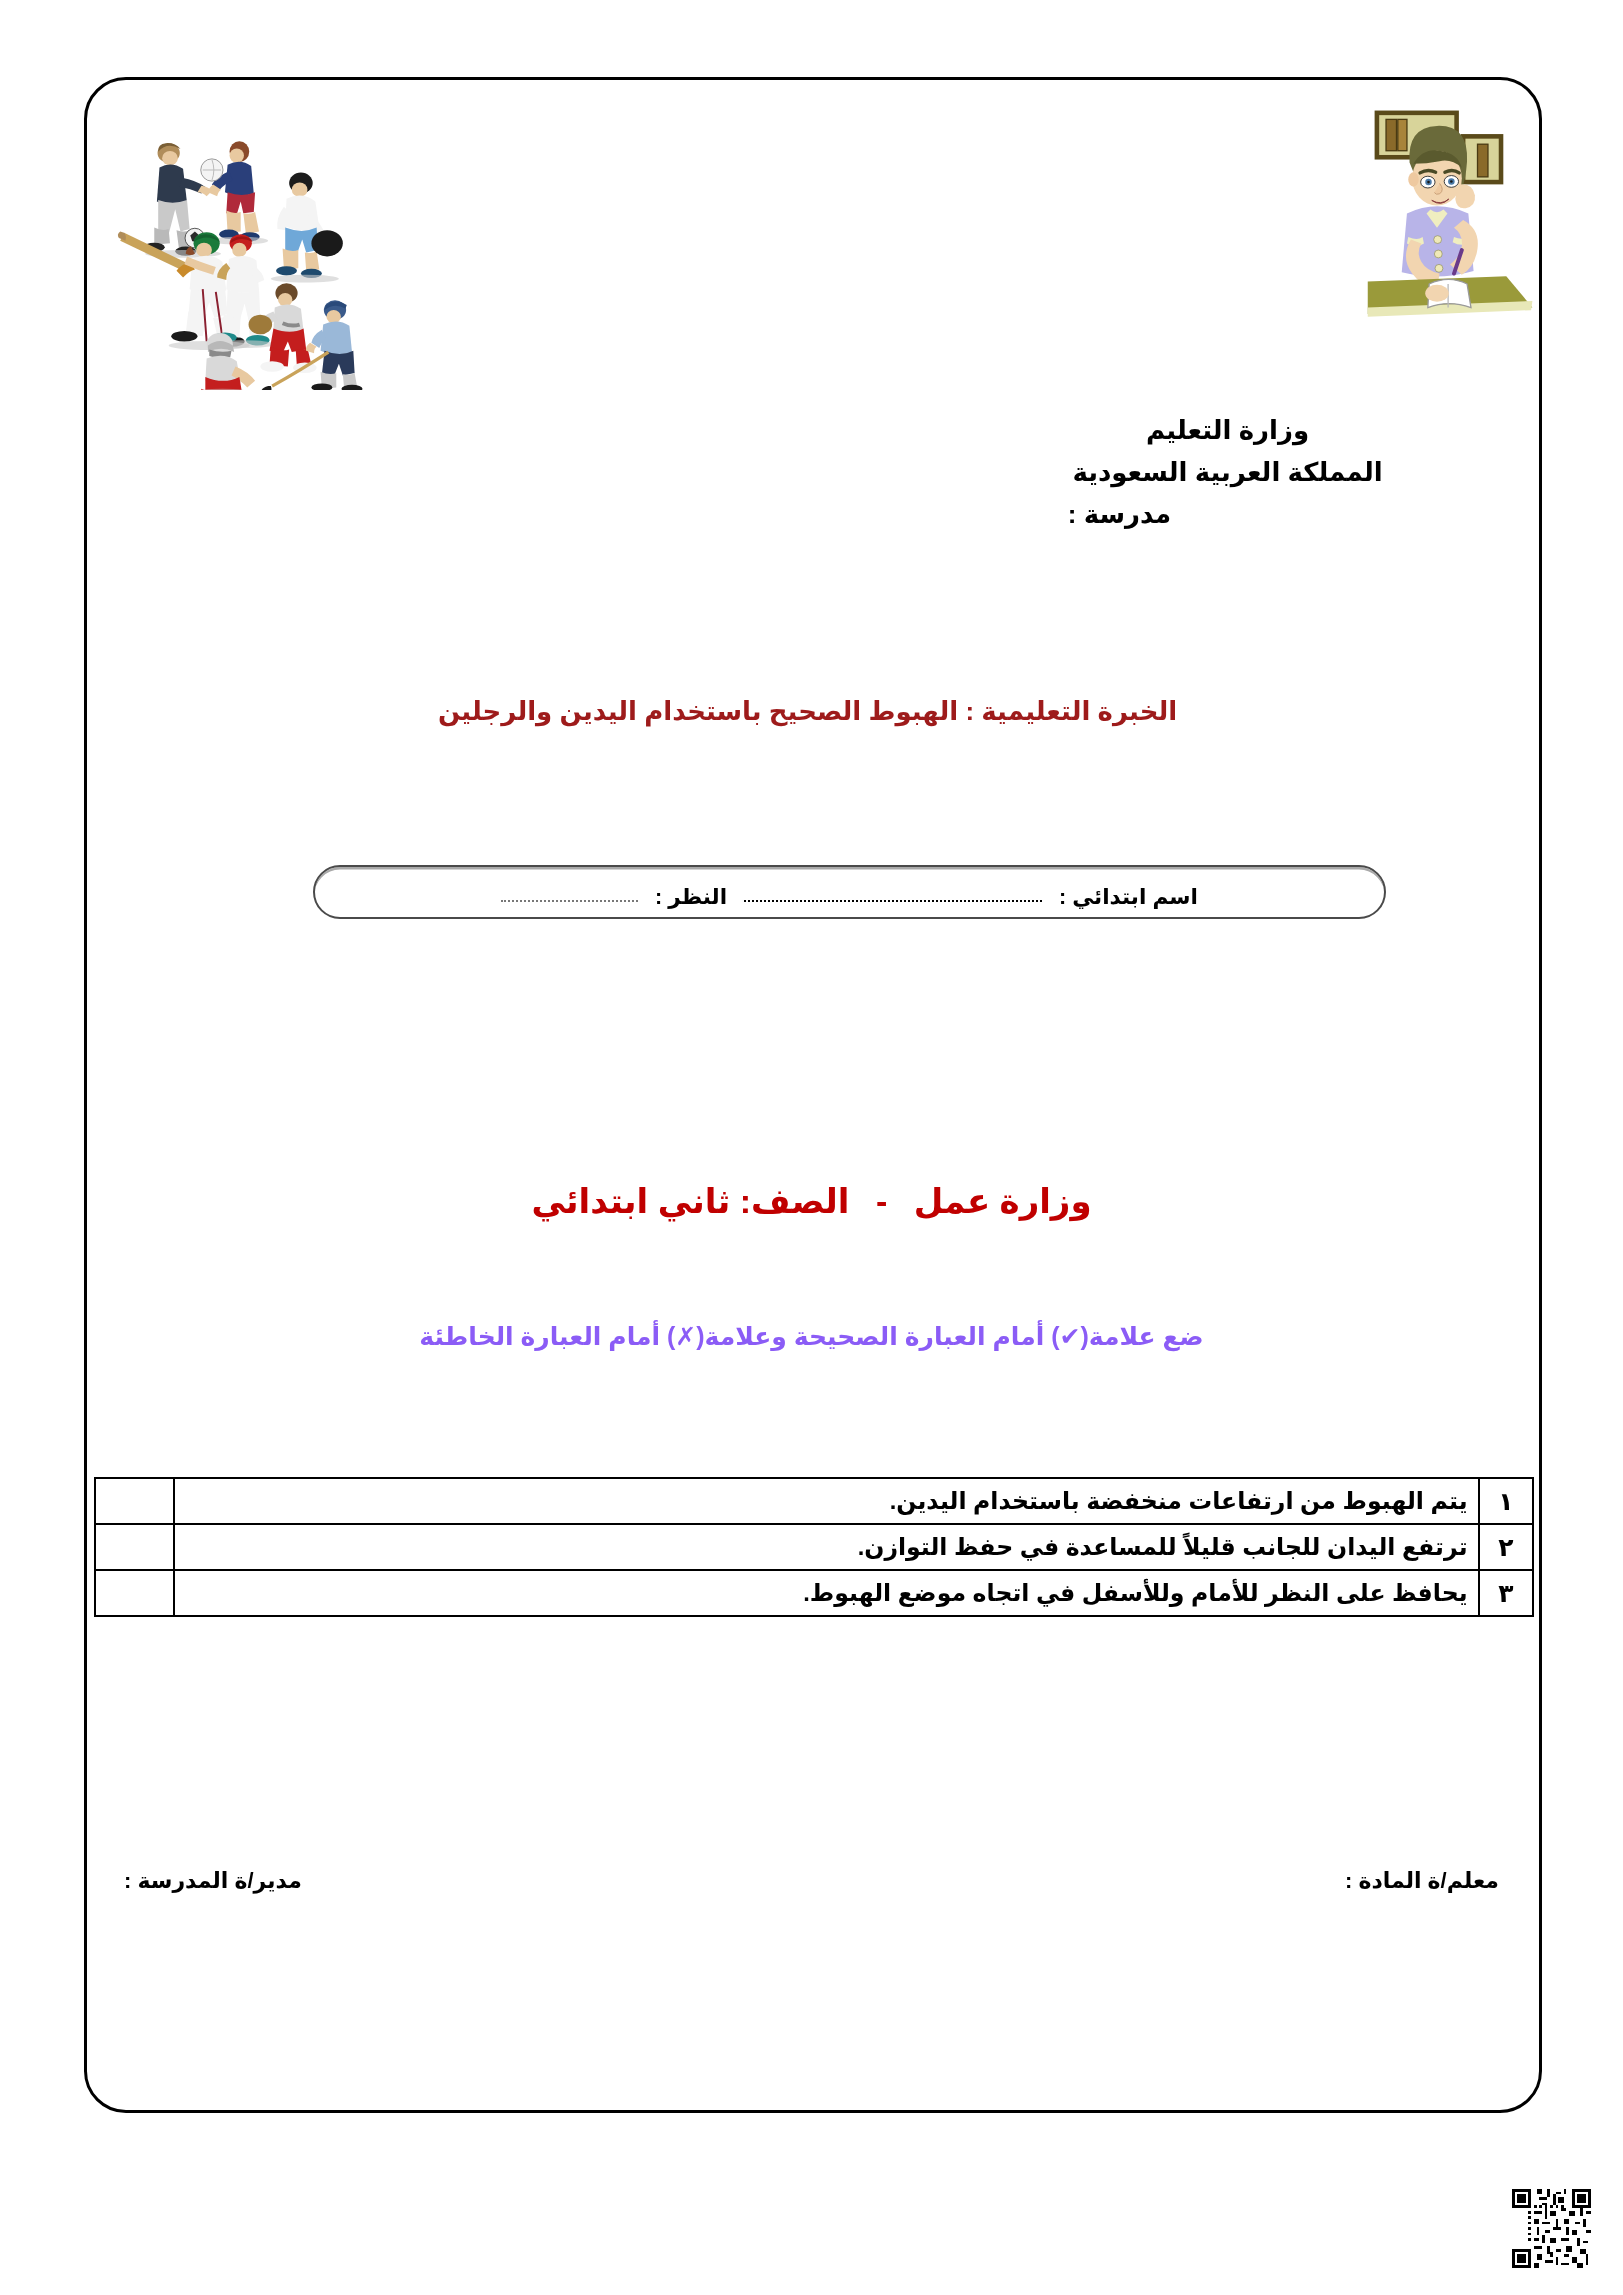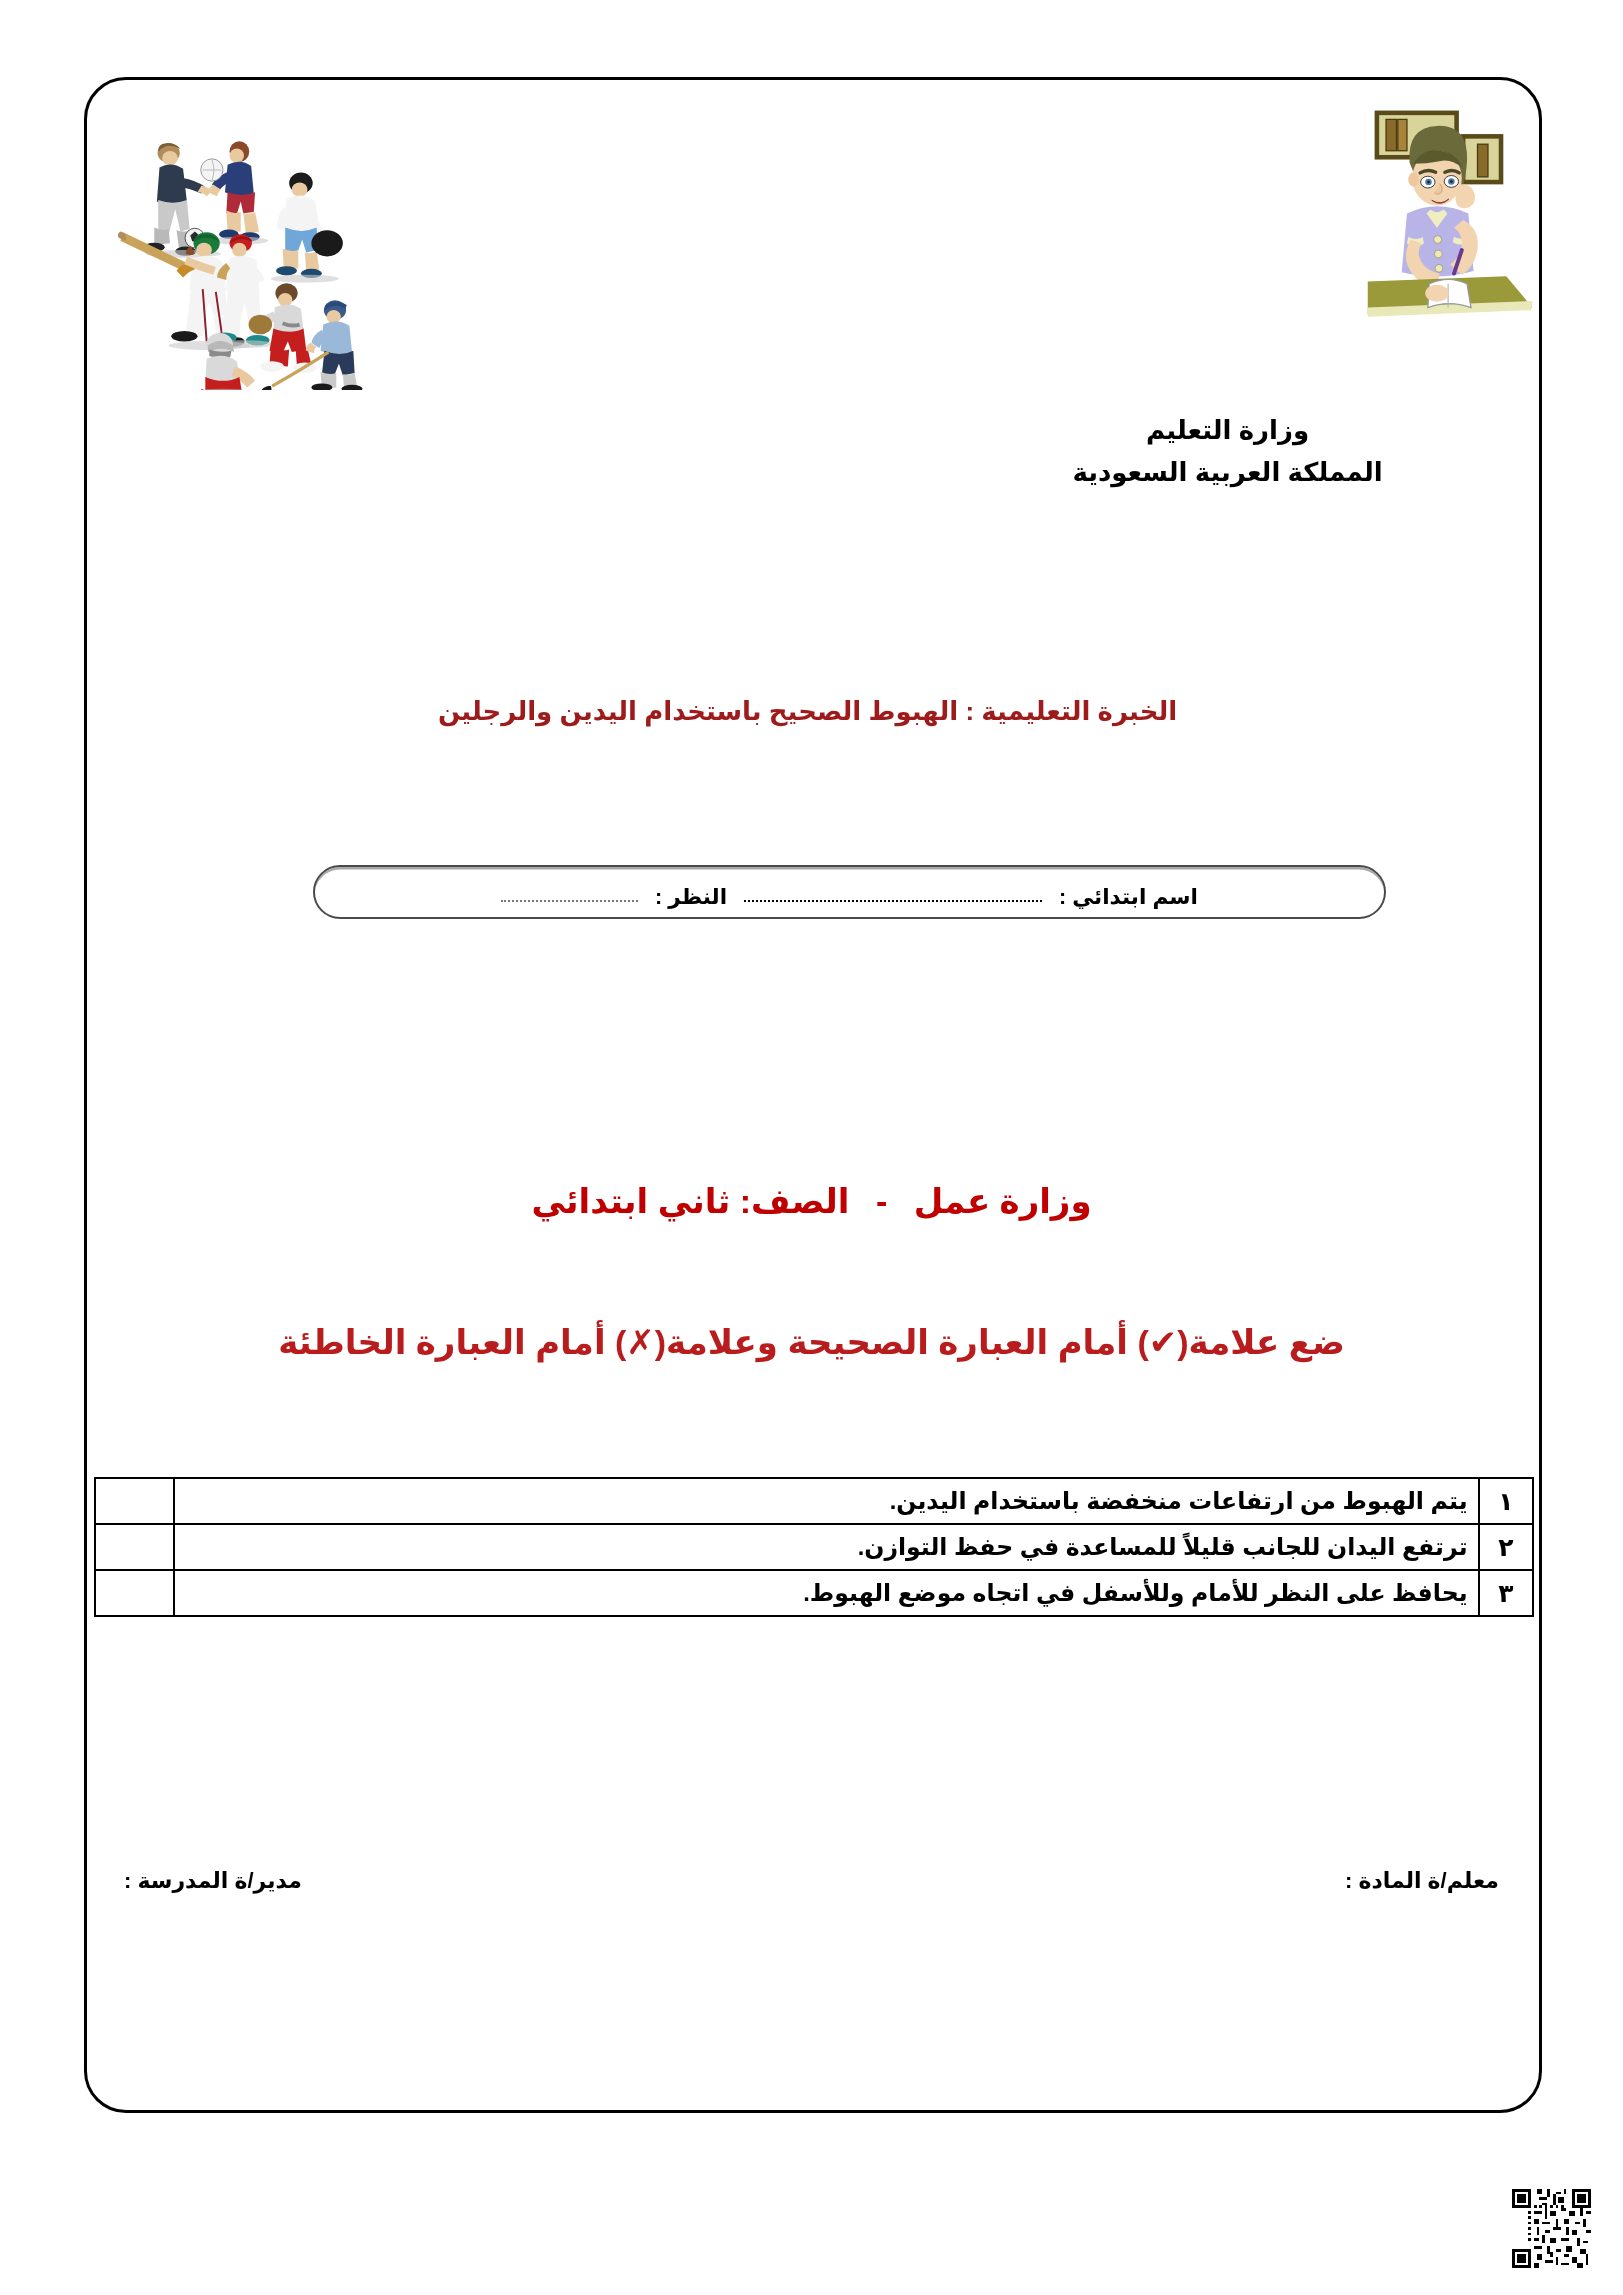--- a/index.html
+++ b/index.html
@@ -127,23 +127,23 @@
   }
   .worksheet-title .sep { padding: 0 17px; }
 
   
   .instruction-line {
     position: absolute;
     left: 0;
     right: 0;
     top: 1322px;
     text-align: center;
-    font-size: 34px;
-    font-weight: bold;
-    color: #b91c1c;
+    font-size: 25px;
+    font-weight: bold;
+    color: #8b5cf6;
   }
 
   
   .statements-table {
     position: absolute;
     left: 94px;
     top: 1477px;
     width: 1440px;
     border-collapse: collapse;
     table-layout: fixed;
@@ -384,20 +384,21 @@
 
     <ellipse cx="150" cy="318" rx="18" ry="13" fill="#f2d5b0"></ellipse>
 
     <path d="M176 288 l12 -36" stroke="#6a3a8a" stroke-width="6" stroke-linecap="round"></path>
   </svg>
 </div>
 
 <div class="ministry-header">
   <div>وزارة التعليم</div>
   <div>المملكة العربية السعودية</div>
+  <div class="school-line">مدرسة :</div>
 </div>
 
 <div class="experience-line">الخبرة التعليمية : الهبوط الصحيح باستخدام اليدين والرجلين</div>
 
 <div class="student-box">
   <div class="student-box-inner">
     <span class="field-label">اسم ابتدائي :</span>
     <span class="dot-fill dot-long"></span>
     <span class="field-label">النظر :</span>
     <span class="dot-fill dot-short"></span>

